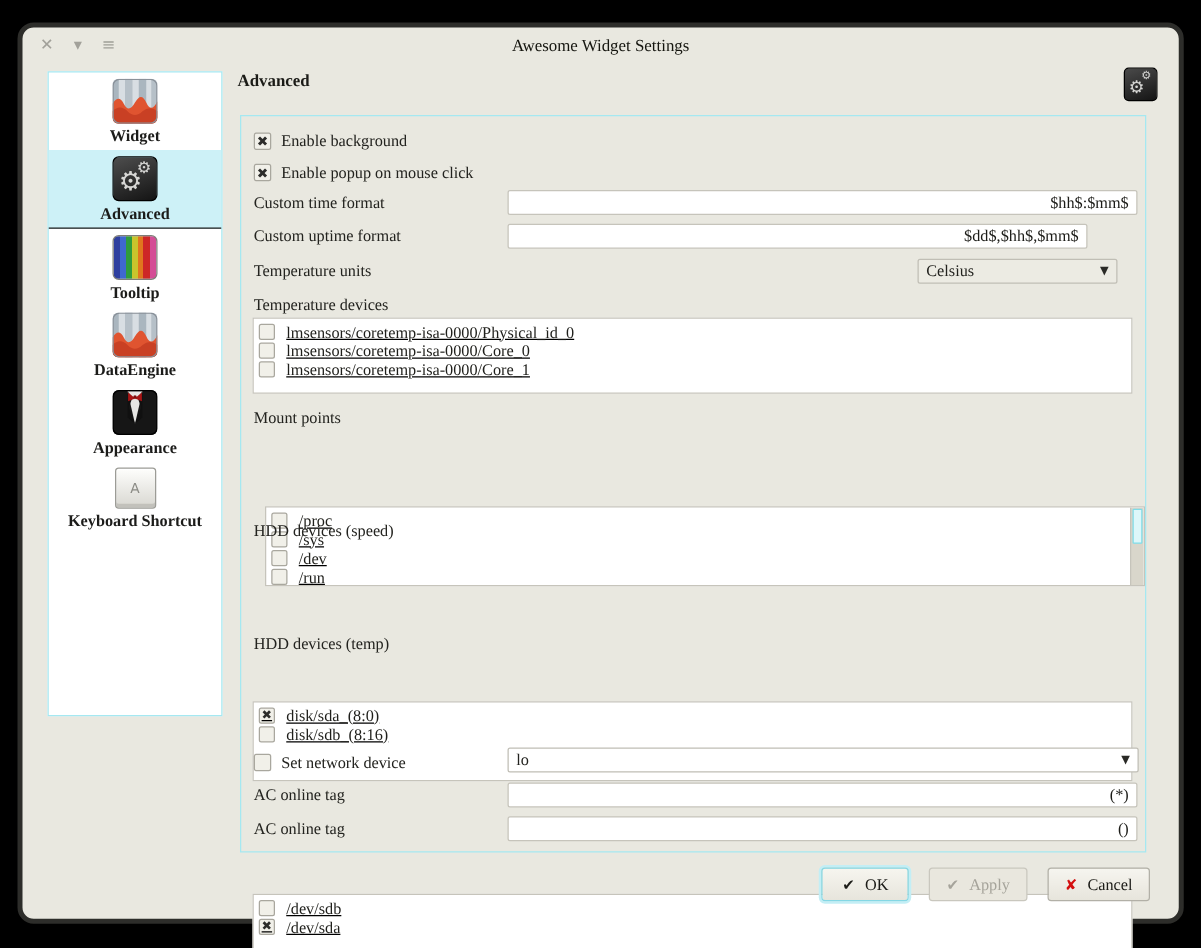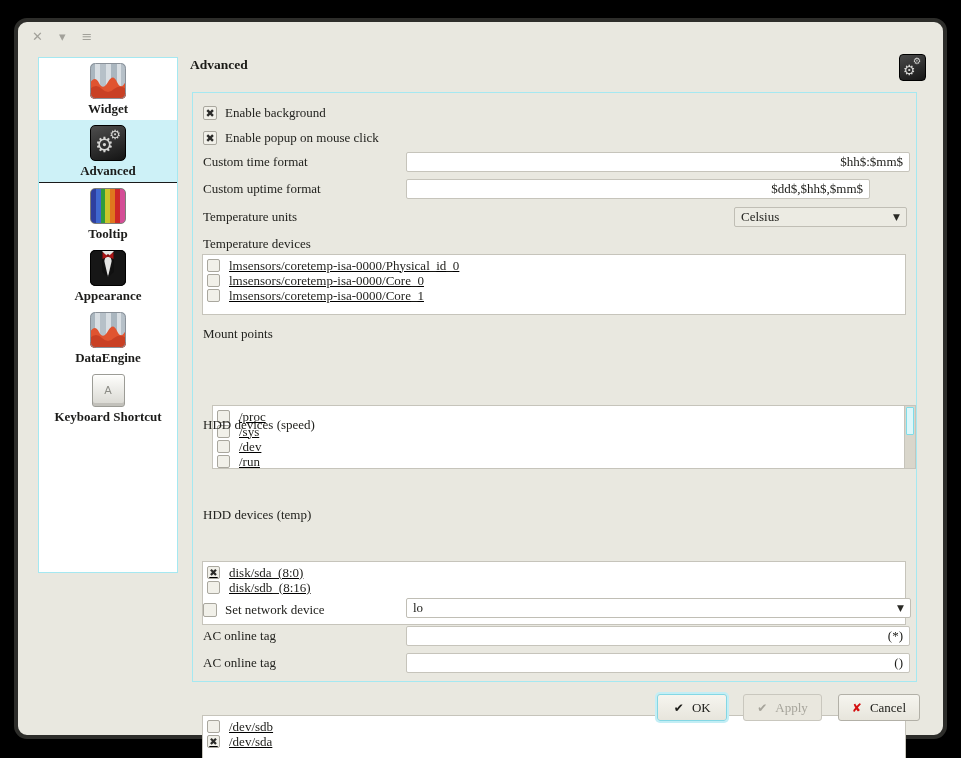--- a/index.html
+++ b/index.html
@@ -88,20 +88,21 @@
 <body>
 
 <div class="window">
 
   <div class="titlebar">
     <div class="tb-icons">
       <span>✕</span>
       <span>▾</span>
       <span>≡</span>
     </div>
+    <div class="tb-title">Awesome Widget Settings</div>
   </div>
 
   <div class="sidebar">
 
     <div class="side-item">
       <span class="icon36">
         <svg width="36" height="36" viewBox="0 0 36 36">
           <defs>
               <clipPath id="cp1">
                 <rect width="36" height="36" rx="5"></rect>
@@ -131,35 +132,20 @@
     </div>
 
     <div class="side-item">
       <span class="icon36 icon-stripes"></span>
       <span class="side-label">Tooltip</span>
     </div>
 
     <div class="side-item">
       <span class="icon36">
         <svg width="36" height="36" viewBox="0 0 36 36">
-          <rect width="36" height="36" rx="5" fill="#161616"></rect>
-          <polygon points="12,1 18,27 24,1" fill="#e6e6e4"></polygon>
-          <polygon points="12,1 16,6 13,14 18,27 12,22" fill="#101010"></polygon>
-          <polygon points="24,1 20,6 23,14 18,27 24,22" fill="#101010"></polygon>
-          <polygon points="12.5,2 18,6.5 23.5,2 23.5,9 18,6.8 12.5,9" fill="#a81414"></polygon>
-          <circle cx="18" cy="5.6" r="1.4" fill="#7e0e0e"></circle>
-          <rect x="0.5" y="0.5" width="35" height="35" rx="5" fill="none" stroke="#000"></rect>
-        </svg>
-      </span>
-      <span class="side-label">Appearance</span>
-    </div>
-
-    <div class="side-item">
-      <span class="icon36">
-        <svg width="36" height="36" viewBox="0 0 36 36">
           <defs>
               <clipPath id="cp2">
                 <rect width="36" height="36" rx="5"></rect>
               </clipPath>
             </defs>
           <g clip-path="url(#cp2)">
             <rect width="36" height="36" fill="#d8dee3"></rect>
             <rect x="0" width="5" height="36" fill="#aab6bf"></rect>
             <rect x="10" width="6" height="36" fill="#b6c0c8"></rect>
             <rect x="21" width="6" height="36" fill="#aab6bf"></rect>
@@ -167,20 +153,35 @@
             <path d="M0 36 V20 Q5 12 9 20 T18 19 Q23 10 27 19 T36 18 V36 Z" fill="#e05430"></path>
             <path d="M0 36 V26 Q6 20 12 26 T24 26 Q30 21 36 26 V36 Z" fill="#c43d22" opacity="0.85"></path>
             <rect x="0.5" y="0.5" width="35" height="35" rx="5" fill="none" stroke="#8a9199"></rect>
           </g>
         </svg>
       </span>
       <span class="side-label">DataEngine</span>
     </div>
 
     <div class="side-item">
+      <span class="icon36">
+        <svg width="36" height="36" viewBox="0 0 36 36">
+          <rect width="36" height="36" rx="5" fill="#161616"></rect>
+          <polygon points="12,1 18,27 24,1" fill="#e6e6e4"></polygon>
+          <polygon points="12,1 16,6 13,14 18,27 12,22" fill="#101010"></polygon>
+          <polygon points="24,1 20,6 23,14 18,27 24,22" fill="#101010"></polygon>
+          <polygon points="12.5,2 18,6.5 23.5,2 23.5,9 18,6.8 12.5,9" fill="#a81414"></polygon>
+          <circle cx="18" cy="5.6" r="1.4" fill="#7e0e0e"></circle>
+          <rect x="0.5" y="0.5" width="35" height="35" rx="5" fill="none" stroke="#000"></rect>
+        </svg>
+      </span>
+      <span class="side-label">Appearance</span>
+    </div>
+
+    <div class="side-item">
       <span class="icon-key">A</span>
       <span class="side-label">Keyboard Shortcut</span>
     </div>
   </div>
 
   <div class="page-title">Advanced</div>
   <div class="gear-btn">
     <span class="gear g-big">⚙</span>
       <span class="gear g-small">⚙</span>
   </div>
@@ -197,21 +198,21 @@
       <span class="lbl">Enable popup on mouse click</span>
     </div>
 
     <div class="abs lbl" style="left:10px;top:59px;">Custom time format</div>
     <input class="abs txt" style="left: 213px; top: 59px; width: 504px;" value="$hh$:$mm$">
 
     <div class="abs lbl" style="left:10px;top:86px;">Custom uptime format</div>
     <input class="abs txt" style="left: 213px; top: 86px; width: 464px;" value="$dd$,$hh$,$mm$">
 
     <div class="abs lbl" style="left:10px;top:114px;">Temperature units</div>
-    <div class="abs dd" style="left:541px;top:114px;width:173px;">
+    <div class="abs dd" style="left:541px;top:114px;width:160px;">
       <span>Celsius</span>
       <span class="arrow">▼</span>
     </div>
 
     <div class="abs lbl" style="left:10px;top:141px;">Temperature devices</div>
     <div class="abs listbox" style="left:9px;top:161px;width:704px;height:61px;">
       <div class="list-inner">
 
           <div class="list-row">
             <span class="cb"></span>

